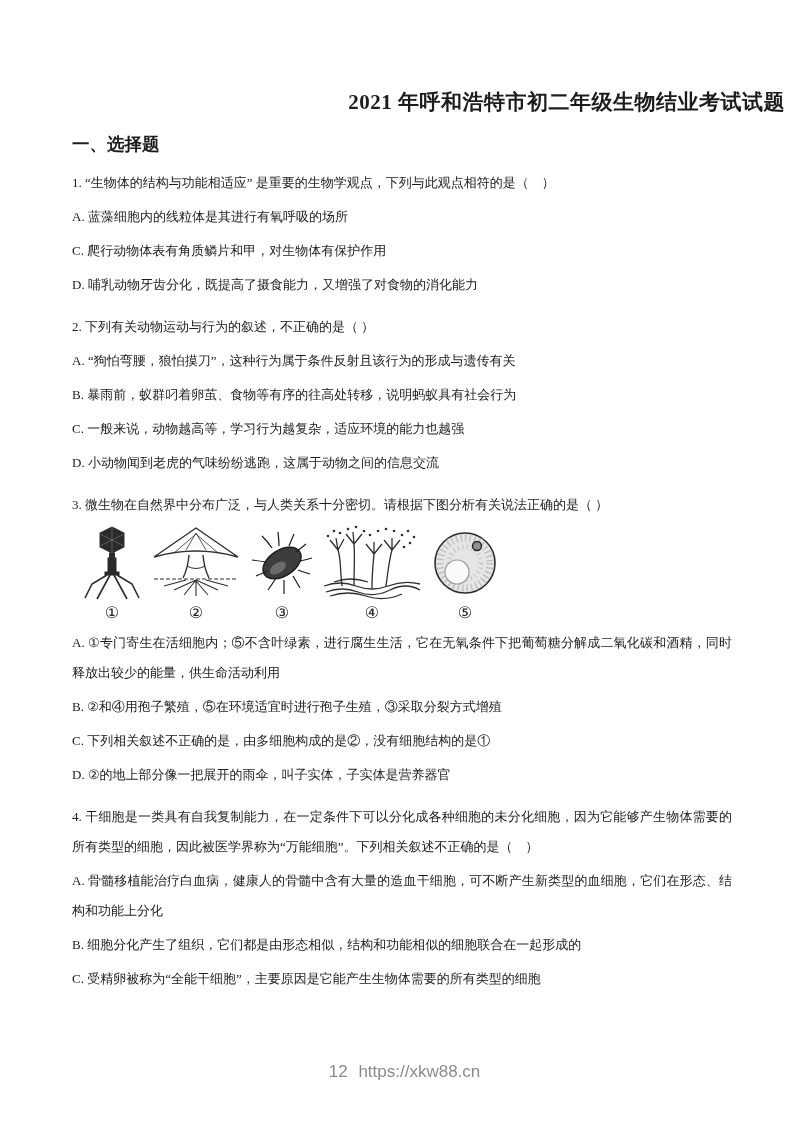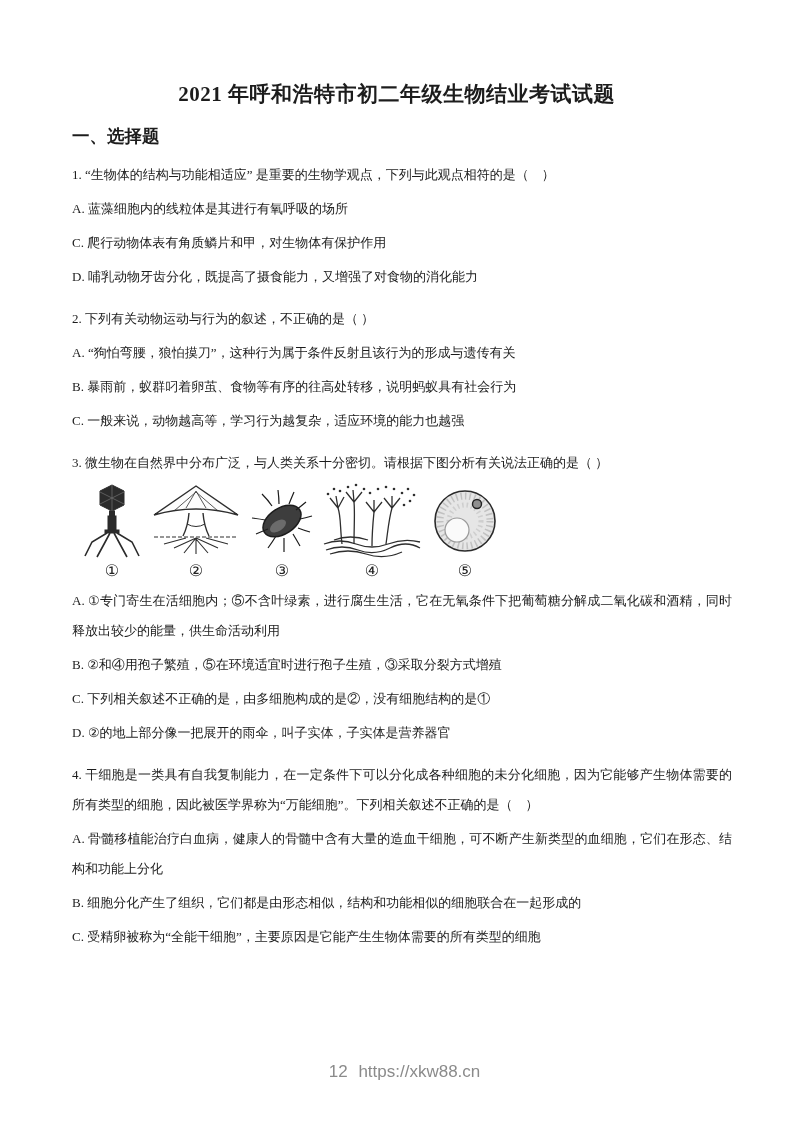--- a/index.html
+++ b/index.html
@@ -5,23 +5,23 @@
   html, body { margin: 0; padding: 0; }
   body {
     width: 793px; height: 1122px;
     background: #ffffff;
     position: relative;
     overflow: hidden;
     font-family: "Liberation Serif", "DejaVu Serif", serif;
     color: #1c1c1c;
   }
   .title {
-    margin: 0;
+    margin: 8px;
     padding-top: 80px;
-    text-align: center;
+    text-align: right;
     font-size: 21px;
     font-weight: bold;
     letter-spacing: 0.5px;
   }
   .section-heading {
     margin: 16px 0 0 72px;
     font-size: 17.5px;
     font-weight: bold;
   }
   p.line {
@@ -68,20 +68,21 @@
     <p class="line">A. 蓝藻细胞内的线粒体是其进行有氧呼吸的场所</p>
     <p class="line">C. 爬行动物体表有角质鳞片和甲，对生物体有保护作用</p>
     <p class="line">D. 哺乳动物牙齿分化，既提高了摄食能力，又增强了对食物的消化能力</p>
   </section>
 
   <section>
     <p class="line stem">2. 下列有关动物运动与行为的叙述，不正确的是（ ）</p>
     <p class="line">A. “狗怕弯腰，狼怕摸刀”，这种行为属于条件反射且该行为的形成与遗传有关</p>
     <p class="line">B. 暴雨前，蚁群叼着卵茧、食物等有序的往高处转移，说明蚂蚁具有社会行为</p>
     <p class="line">C. 一般来说，动物越高等，学习行为越复杂，适应环境的能力也越强</p>
+    <p class="line">D. 小动物闻到老虎的气味纷纷逃跑，这属于动物之间的信息交流</p>
   </section>
 
   <section>
     <p class="line stem">3. 微生物在自然界中分布广泛，与人类关系十分密切。请根据下图分析有关说法正确的是（ ）</p>
 
     <div class="figure-row">
 
       <div class="fig-item">
         <span>
           <svg width="64" height="76" viewBox="0 0 64 76">

